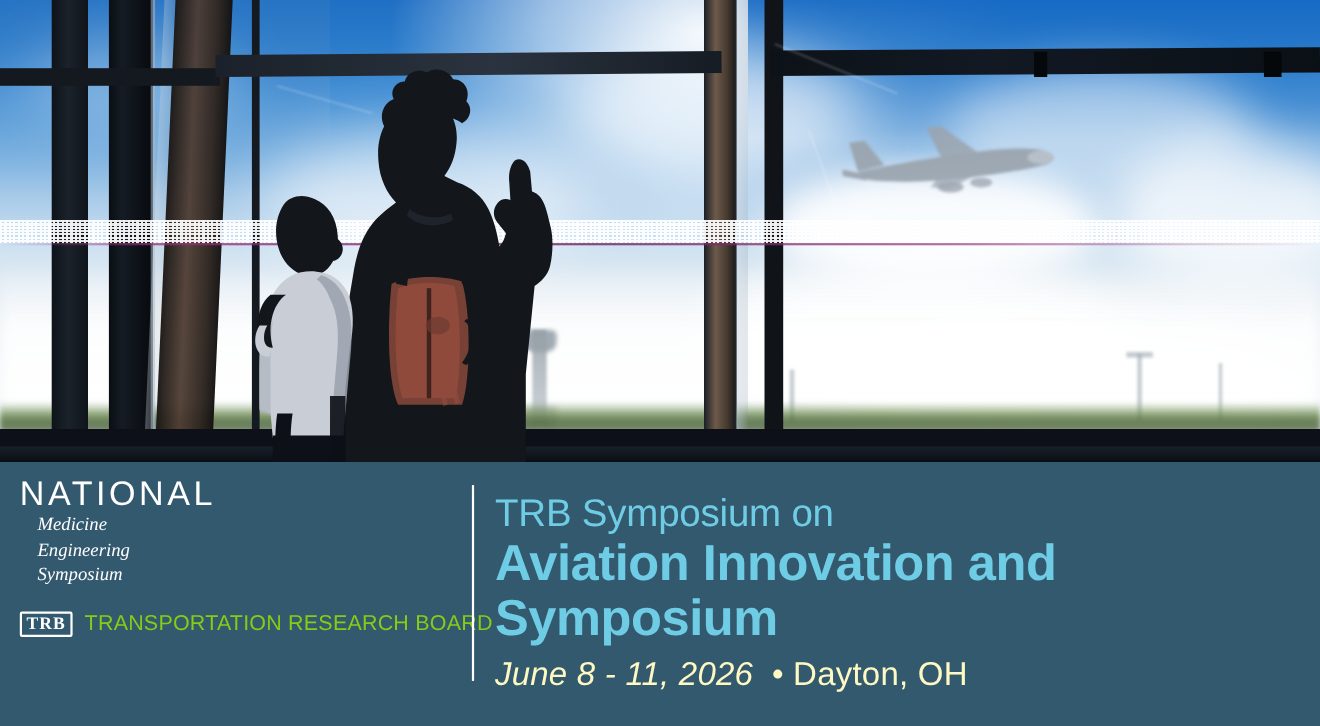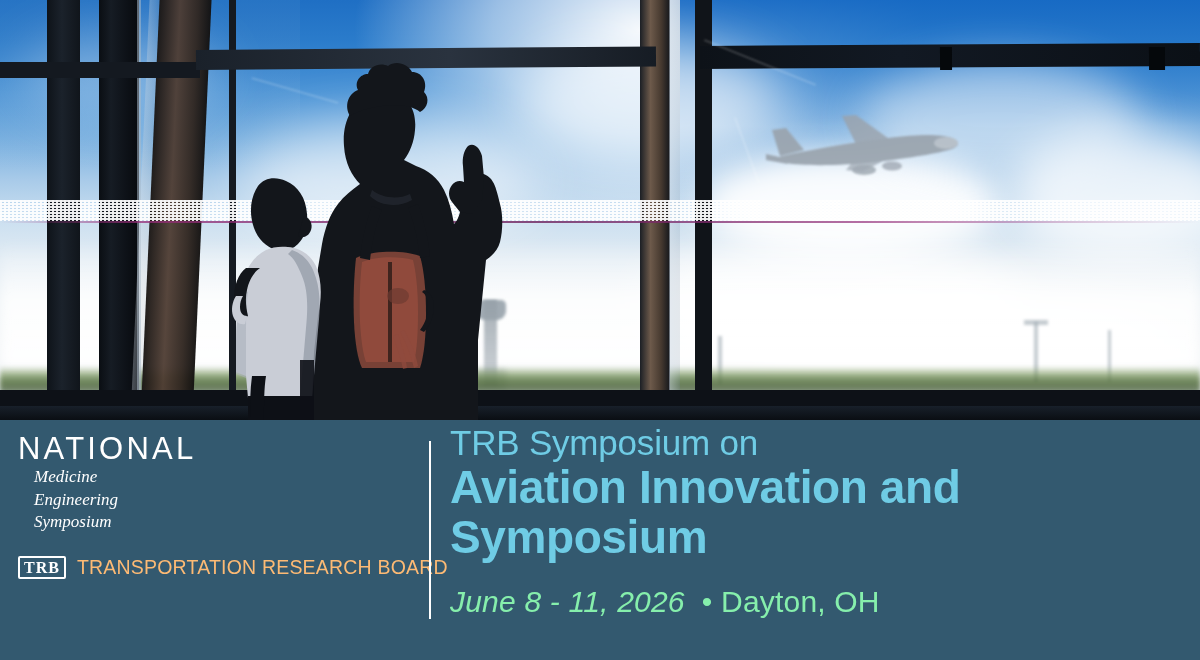--- a/index.html
+++ b/index.html
@@ -128,29 +128,29 @@
   .na-line{color:#ffffff;font-size:31px;letter-spacing:3.2px;font-weight:300;
     font-family:"Liberation Sans",sans-serif;white-space:nowrap;}
   .na-sub{margin-left:16px;margin-top:2px;color:#ffffff;font-style:italic;
     font-family:"Liberation Serif",serif;font-size:17px;line-height:1.33;font-weight:400;}
 
   .trb-wrap{display:flex;align-items:center;margin-top:22px;}
   .trb-badge{border:2px solid #ffffff;border-radius:2px;padding:1px 4px;
     display:flex;align-items:center;justify-content:center;height:17px;box-sizing:content-box;}
   .trb-badge-text{color:#ffffff;font-weight:bold;font-size:16px;letter-spacing:1px;
     font-family:"Liberation Serif",serif;line-height:17px;}
-  .trb-name{margin-left:11px;color:#fdba74;font-size:19.5px;letter-spacing:.2px;
+  .trb-name{margin-left:11px;color:#84cc16;font-size:19.5px;letter-spacing:.2px;
     font-family:"Liberation Sans",sans-serif;white-space:nowrap;}
 
   .divider{position:absolute;left:429px;top:21px;width:2px;height:178px;background:#ffffff;}
 
-  .title-block{position:absolute;left:450px;top:4px;right:10px;}
+  .title-block{position:absolute;left:450px;top:28px;right:10px;}
   .t-line1{color:#6fcce5;font-size:35px;line-height:1.06;font-weight:400;letter-spacing:-.2px;}
   .t-line2{color:#6fcce5;font-size:46px;line-height:1.08;font-weight:bold;letter-spacing:-.4px;margin-top:2px;}
-  .t-line3{color:#86efac;font-size:30px;line-height:1.1;margin-top:23px;letter-spacing:.2px;}
+  .t-line3{color:#fef9c3;font-size:30px;line-height:1.1;margin-top:11px;letter-spacing:.2px;}
   .t-date{font-style:italic;}
   .t-sep{font-style:normal;}
   .t-place{font-style:normal;}
 </style>
 </head>
 <body>
 
 <div class="stage">
 
   <div class="photo">

